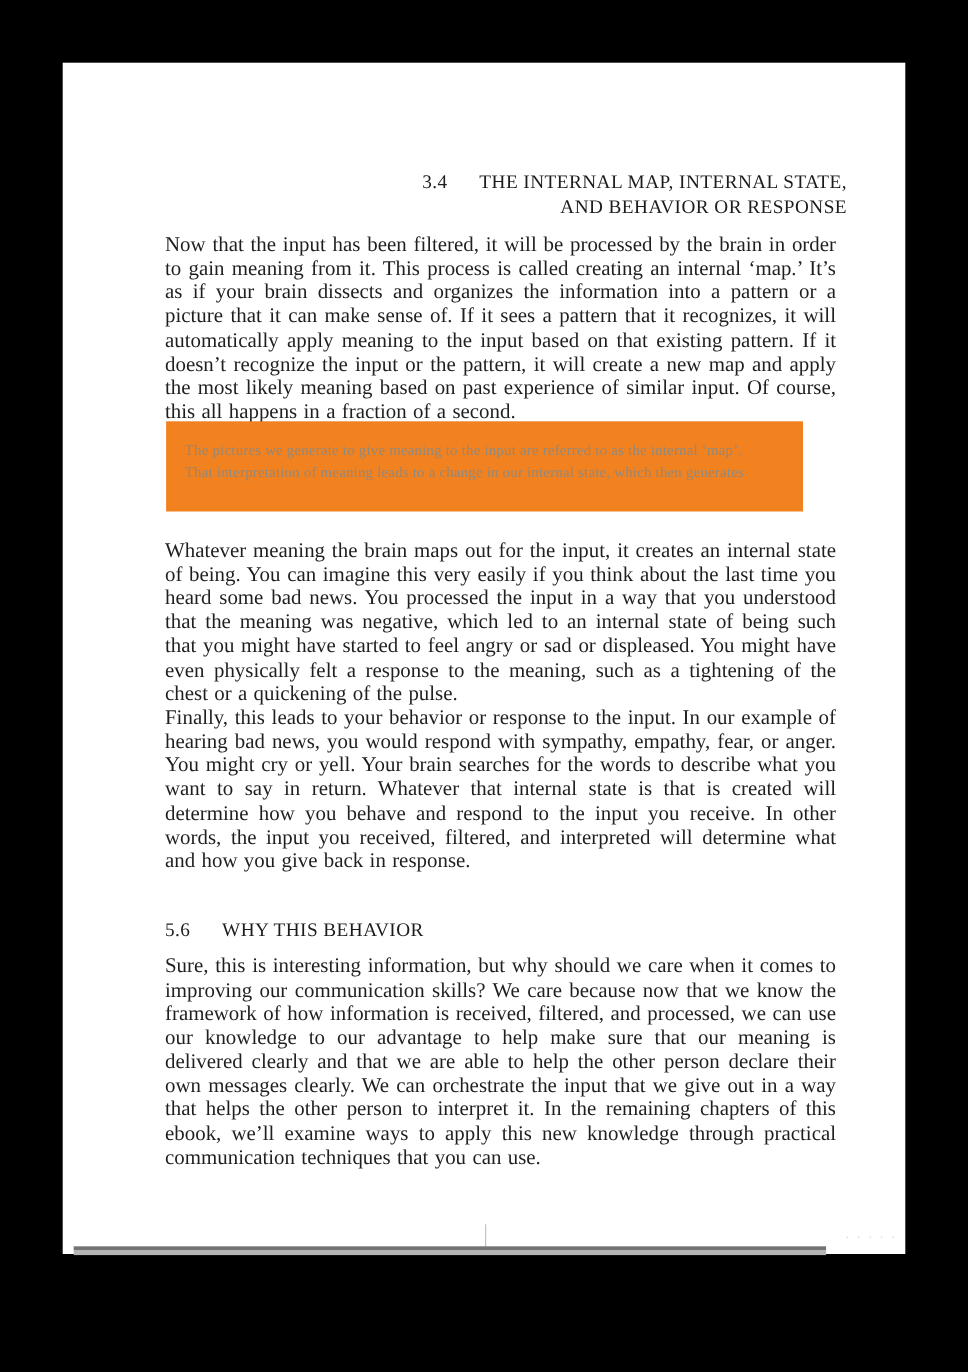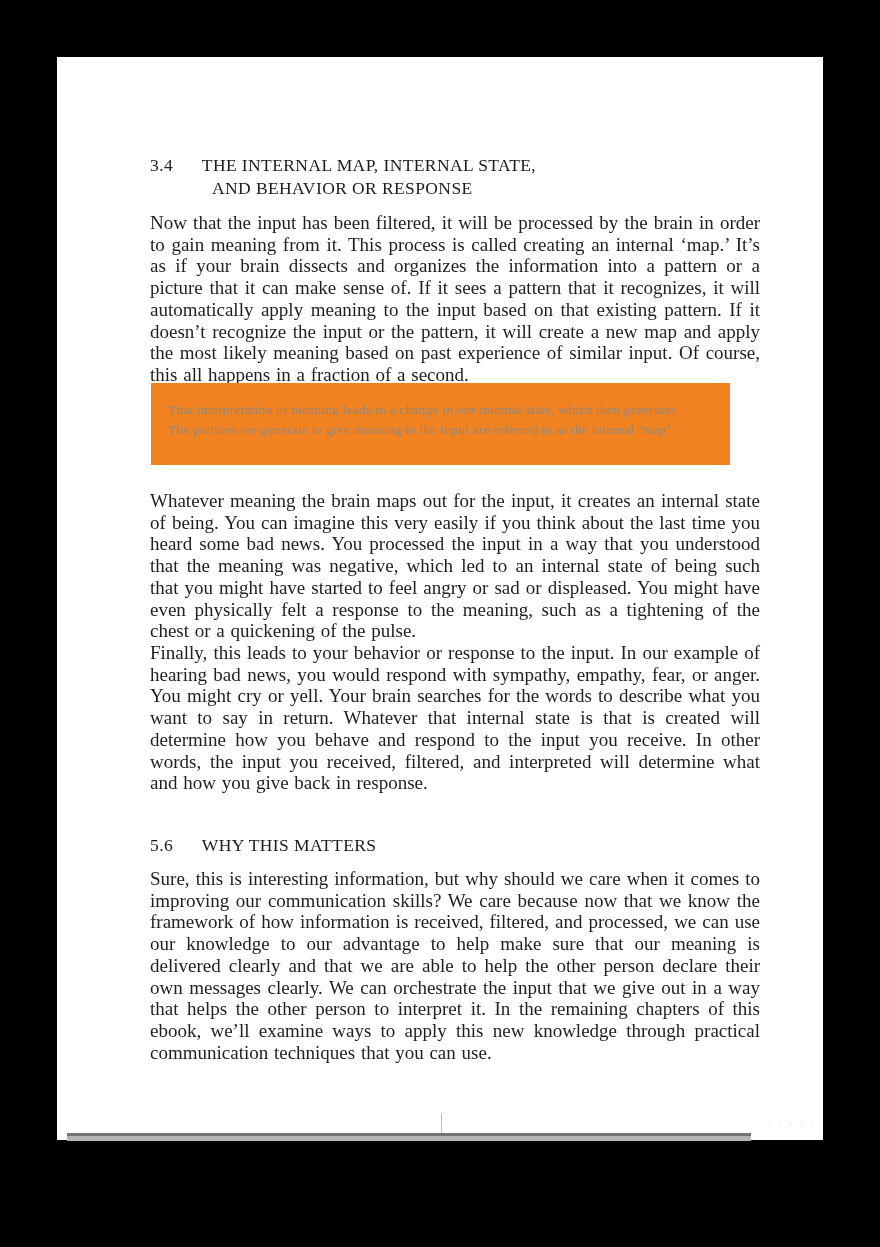--- a/index.html
+++ b/index.html
@@ -86,43 +86,43 @@
     color: #aeaeae;
     white-space: nowrap;
   }
 </style>
 </head>
 <body>
 
 <div class="stage">
   <div class="paper">
 
-    <div class="heading" style="top: 97px;">
+    <div class="heading" style="top: 97px; text-align: right;">
       <div>
         <span class="sec-num">3.4</span>
         <span class="sec-title">THE INTERNAL MAP, INTERNAL STATE,</span>
       </div>
       <div class="title-line2">AND BEHAVIOR OR RESPONSE</div>
     </div>
 
     <p class="para" style="top: 155px;">Now that the input has been filtered, it will be processed by the brain in order to gain meaning from it. This process is called creating an internal ‘map.’ It’s as if your brain dissects and organizes the information into a pattern or a picture that it can make sense of. If it sees a pattern that it recognizes, it will automatically apply meaning to the input based on that existing pattern. If it doesn’t recognize the input or the pattern, it will create a new map and apply the most likely meaning based on past experience of similar input. Of course, this all happens in a fraction of a second.</p>
 
     <div class="callout" id="callout-box" style="background: rgb(242, 129, 32); color: rgb(144, 137, 124);">
+      <div>The pictures we generate to give meaning to the input are referred to as the internal ‘map’.</div>
       <div>That interpretation of meaning leads to a change in our internal state, which then generates</div>
-      <div>The pictures we generate to give meaning to the input are referred to as the internal ‘map’.</div>
     </div>
 
     <p class="para" style="top: 433px;">Whatever meaning the brain maps out for the input, it creates an internal state of being. You can imagine this very easily if you think about the last time you heard some bad news. You processed the input in a way that you understood that the meaning was negative, which led to an internal state of being such that you might have started to feel angry or sad or displeased. You might have even physically felt a response to the meaning, such as a tightening of the chest or a quickening of the pulse.</p>
 
     <p class="para" style="top: 585px;">Finally, this leads to your behavior or response to the input. In our example of hearing bad news, you would respond with sympathy, empathy, fear, or anger. You might cry or yell. Your brain searches for the words to describe what you want to say in return. Whatever that internal state is that is created will determine how you behave and respond to the input you receive. In other words, the input you received, filtered, and interpreted will determine what and how you give back in response.</p>
 
     <div class="heading" style="top: 777px;">
       <div>
         <span class="sec-num">5.6</span>
-        <span class="sec-title">WHY THIS MATTERS</span>
+        <span class="sec-title">WHY THIS BEHAVIOR</span>
       </div>
     </div>
 
     <p class="para" style="top: 811px;">Sure, this is interesting information, but why should we care when it comes to improving our communication skills? We care because now that we know the framework of how information is received, filtered, and processed, we can use our knowledge to our advantage to help make sure that our meaning is delivered clearly and that we are able to help the other person declare their own messages clearly. We can orchestrate the input that we give out in a way that helps the other person to interpret it. In the remaining chapters of this ebook, we’ll examine ways to apply this new knowledge through practical communication techniques that you can use.</p>
 
     <div class="caret-mark"></div>
 
     <div class="h-scrollbar"></div>
 
     <div class="page-marks">· · · · ·</div>

